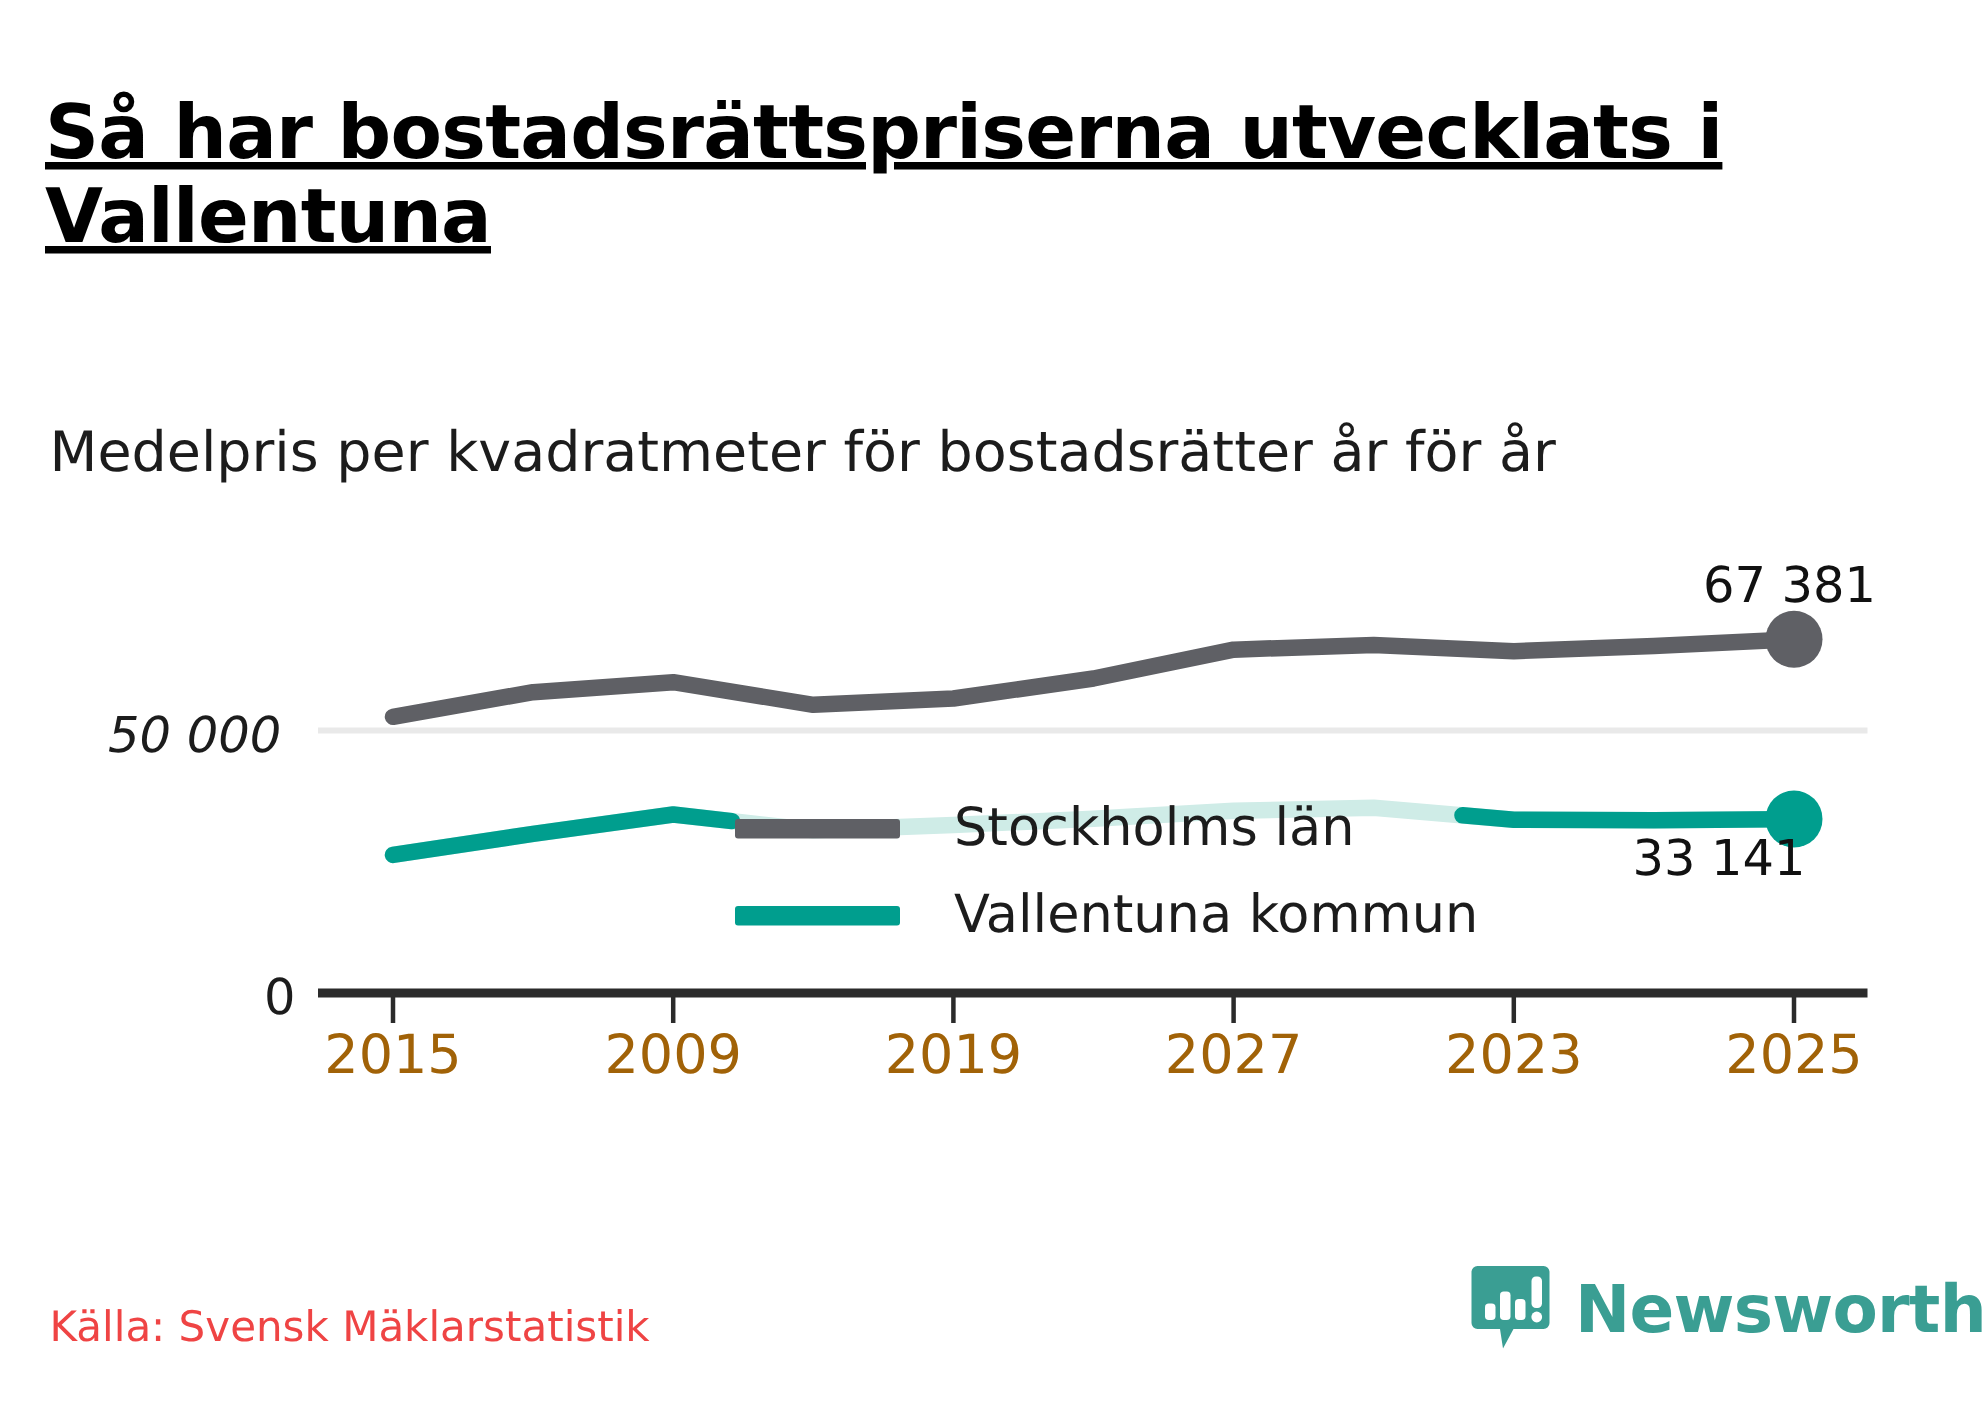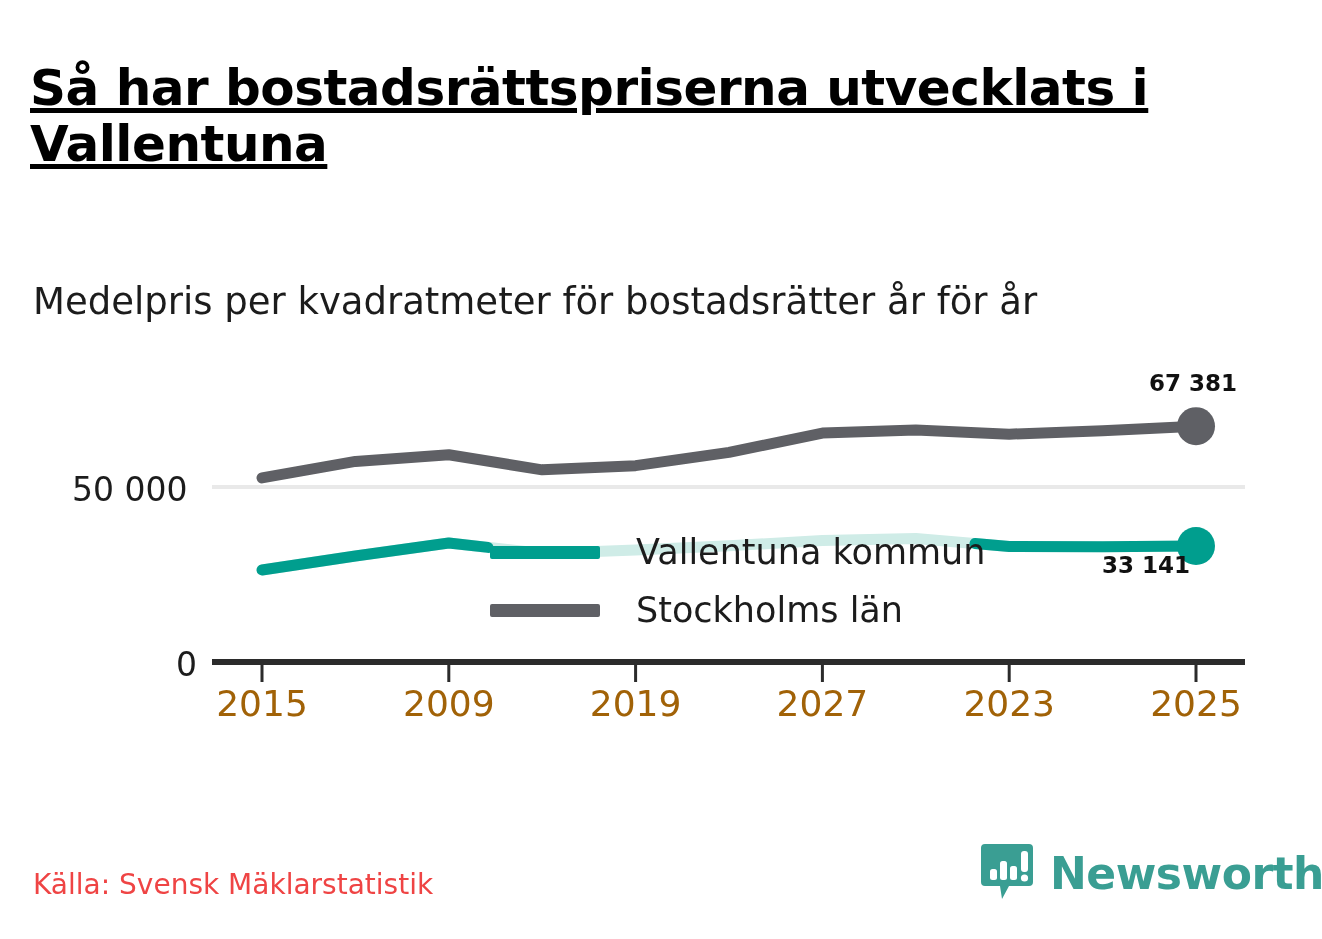--- a/index.html
+++ b/index.html
@@ -65,20 +65,21 @@
   
   .axis-label {
     position: absolute;
     font-size: 33px;
     color: #1c1c1c;
     white-space: nowrap;
   }
   #ylabel-50000 {
     left: 72px;
     top: 115px;
+    font-style: italic;
   }
   #ylabel-0 {
     left: 176px;
     top: 290px;
   }
   #x-axis-labels {
     position: absolute;
     left: 0;
     top: 683px;
     width: 1322px;
@@ -88,25 +89,24 @@
     position: absolute;
     font-size: 36px;
     color: #a16207;
     transform: translateX(-50%);
     white-space: nowrap;
   }
 
   
   .value-label {
     position: absolute;
-    font-size: 23px;
+    font-size: 33px;
     color: #111111;
     white-space: nowrap;
     transform: translateX(-50%);
-    font-weight: bold;
   }
   #value-label-stockholm {
     left: 1193px;
     top: 370px;
   }
   #value-label-vallentuna {
     left: 1146px;
     top: 552px;
   }
 
@@ -208,26 +208,26 @@
       <div class="x-tick-label" style="left: 822.4px;">2027</div>
       <div class="x-tick-label" style="left: 1009.2px;">2023</div>
       <div class="x-tick-label" style="left: 1196px;">2025</div>
     </div>
 
   <div class="value-label" id="value-label-stockholm">67 381</div>
   <div class="value-label" id="value-label-vallentuna">33 141</div>
 
   <div id="legend">
     <div class="legend-item">
+      <span class="legend-swatch" style="background:#5f6065"></span>
+      <span class="legend-text">Stockholms län</span>
+    </div>
+    <div class="legend-item">
       <span class="legend-swatch" style="background:#009e8e"></span>
       <span class="legend-text">Vallentuna kommun</span>
-    </div>
-    <div class="legend-item">
-      <span class="legend-swatch" style="background:#5f6065"></span>
-      <span class="legend-text">Stockholms län</span>
     </div>
   </div>
 
   <div id="source-note">Källa: Svensk Mäklarstatistik</div>
 
   <div id="brand-logo">
     <svg width="54" height="62" viewBox="0 0 54 62">
       <path d="M5 2 H49 A4 4 0 0 1 53 6 V40 A4 4 0 0 1 49 44 H29 L22 57 L20 44 H5 A4 4 0 0 1 1 40 V6 A4 4 0 0 1 5 2 Z" fill="#3a9e93"></path>
       <rect x="10" y="27" width="7" height="11" rx="2.5" fill="#ffffff"></rect>
       <rect x="20" y="19" width="7" height="19" rx="2.5" fill="#ffffff"></rect>

